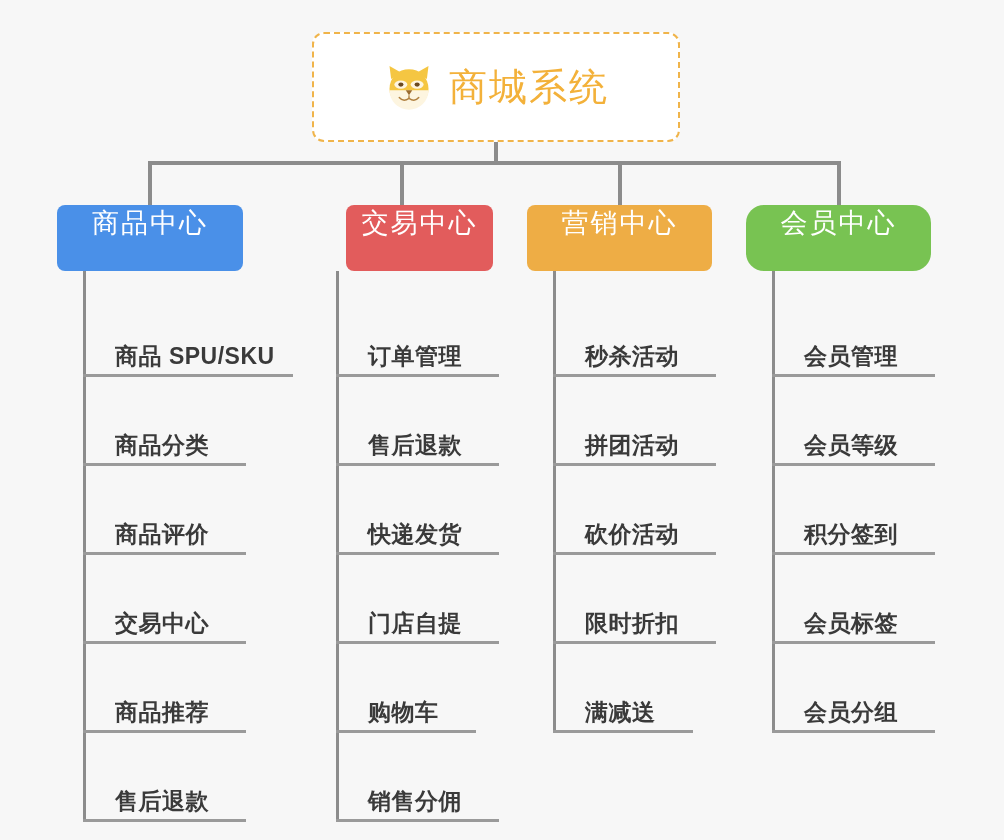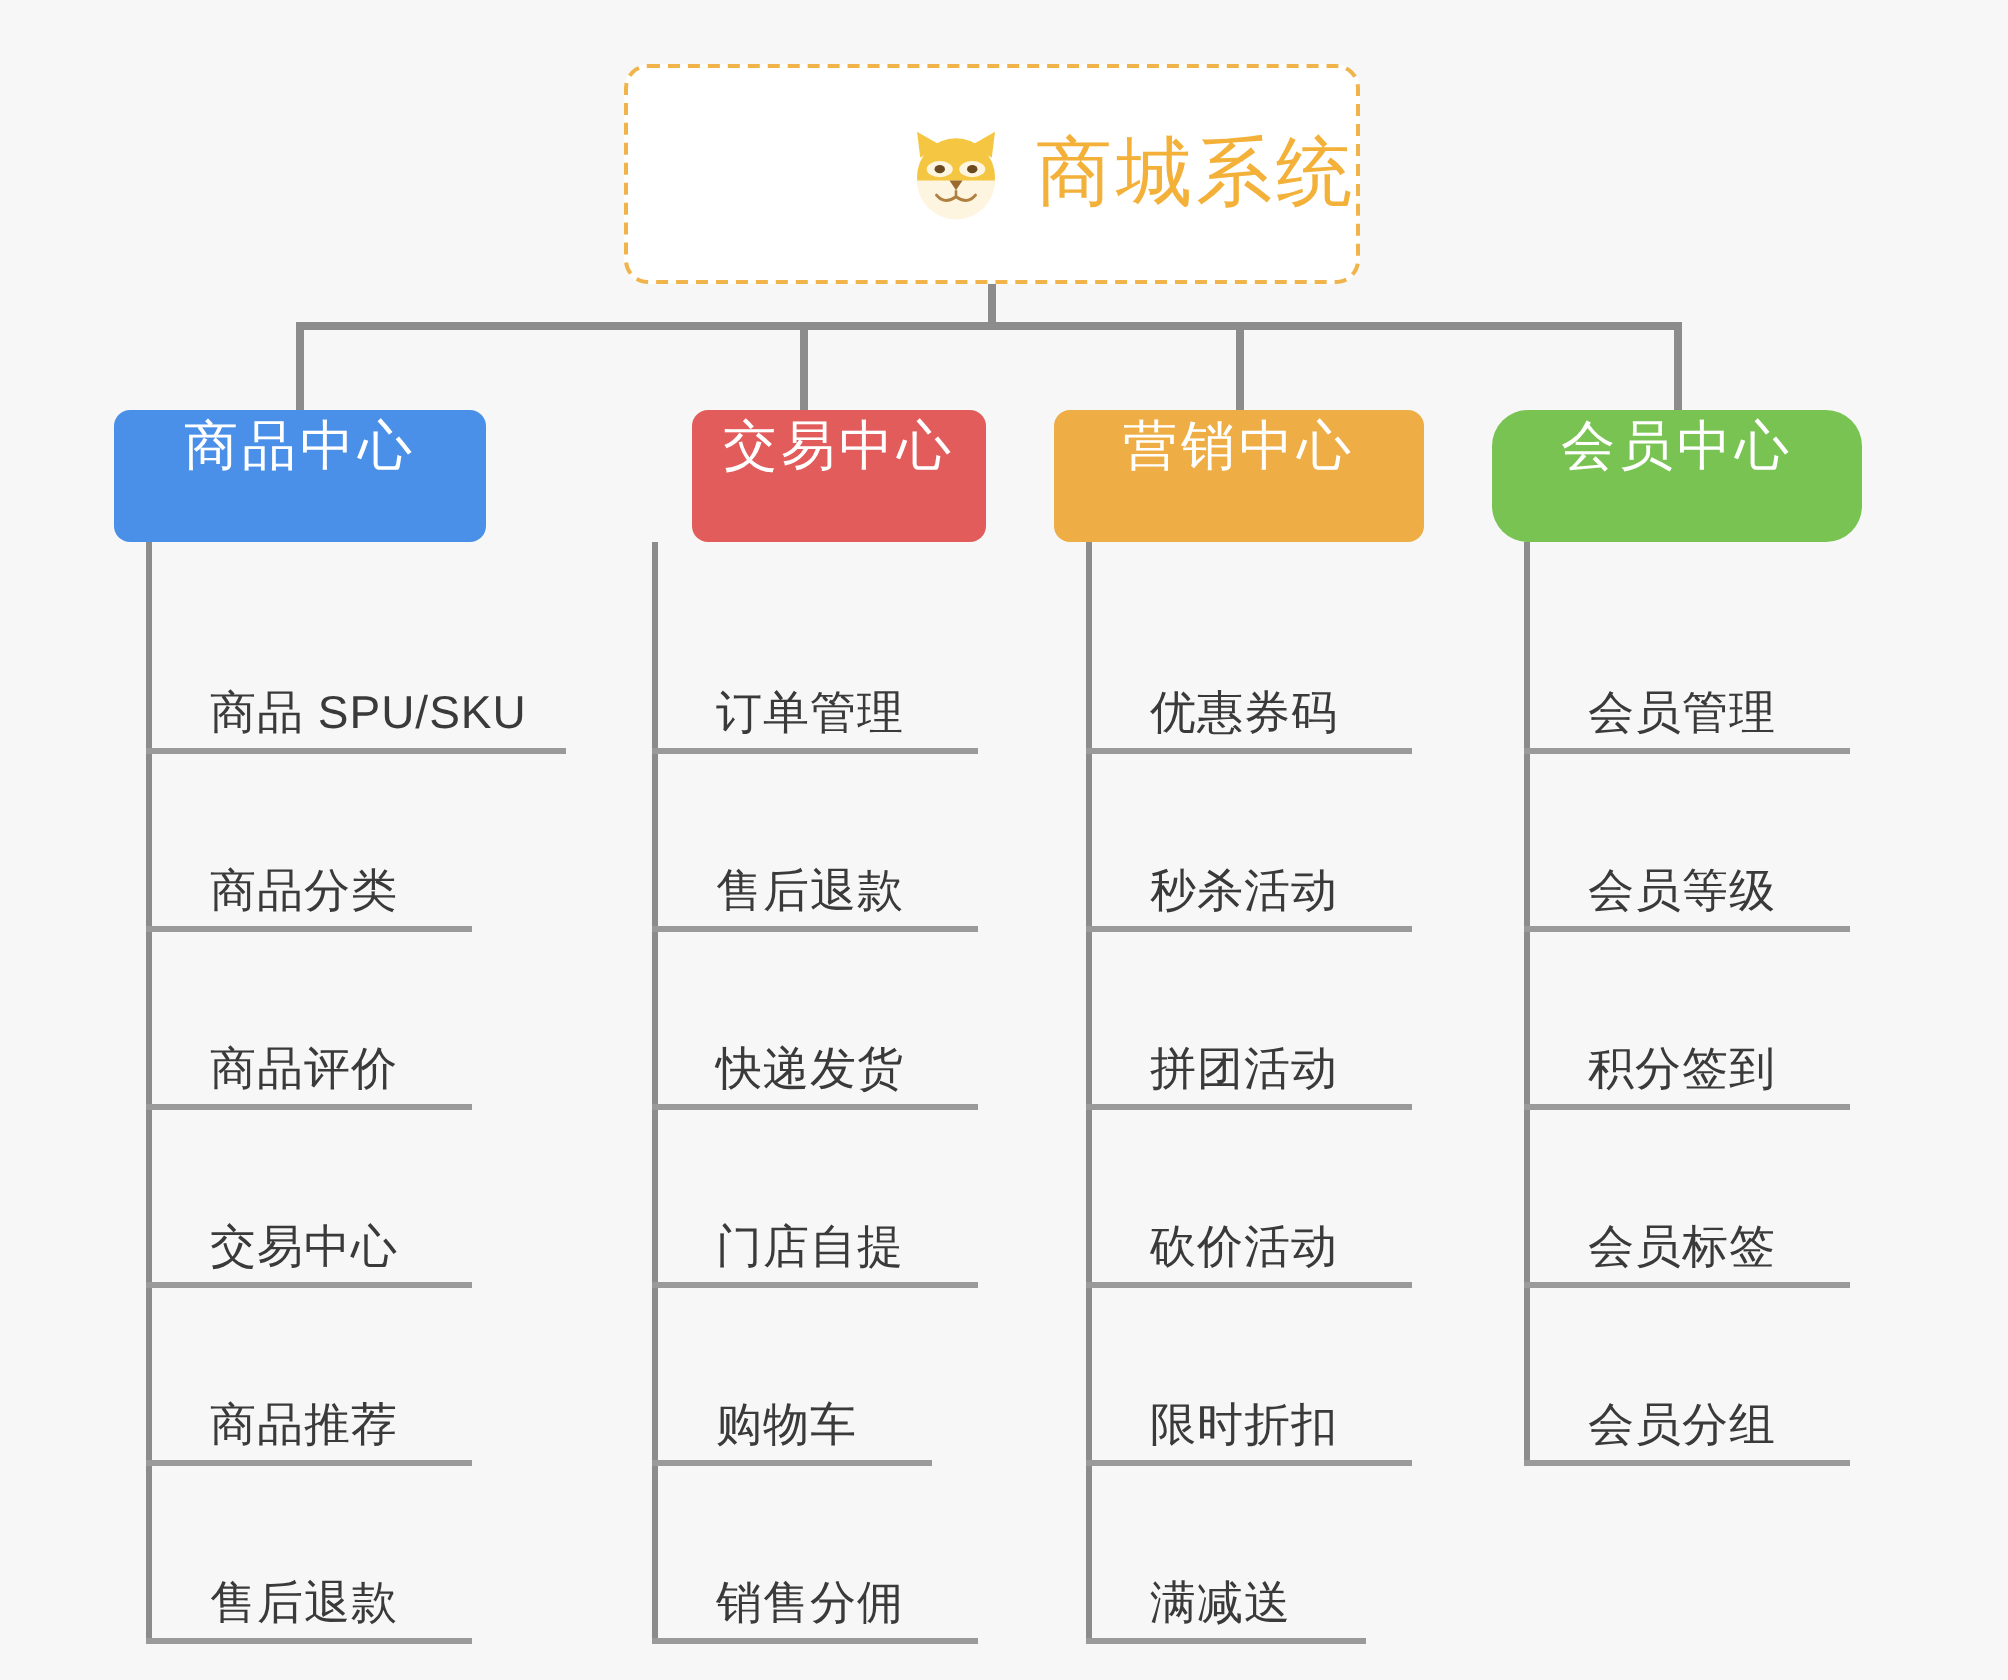--- a/index.html
+++ b/index.html
@@ -29,21 +29,21 @@
     left: 312px;
     top: 32px;
     width: 368px;
     height: 110px;
     background: #ffffff;
     border: 2px dashed #f0b44a;
     border-radius: 12px;
     box-sizing: border-box;
     display: flex;
     align-items: center;
-    justify-content: flex-end;
+    justify-content: center;
     gap: 14px;
   }
   .root-title {
     font-size: 38px;
     color: #f3b13a;
     letter-spacing: 2px;
     line-height: 1;
     white-space: nowrap;
   }
   .doge-icon {
@@ -77,22 +77,23 @@
   .cat-label {
     font-size: 27px;
     color: #ffffff;
     letter-spacing: 2px;
     white-space: nowrap;
   }
 
   
   .leaf-wrap {
     position: relative;
-    margin-left: 16px;
+    margin-left: 26px;
     padding-top: 17px;
+    font-weight: bold;
   }
   .trunk {
     position: absolute;
     left: 0;
     top: 0;
     bottom: 3px;
     width: 3px;
     background: #8c8c8c;
   }
   .leaf {
@@ -216,24 +217,20 @@
     </div>
   </div>
 
   <div class="column" style="left:527px; width:185px;">
     <div class="cat-box" style="background:#eead45;">
       <span class="cat-label">营销中心</span>
     </div>
     <div class="leaf-wrap">
       <div class="trunk"></div>
       <div class="leaf">
-        <span class="leaf-label">优惠券码</span>
-        <span class="leaf-underline" style="width:163px;"></span>
-      </div>
-      <div class="leaf">
         <span class="leaf-label">秒杀活动</span>
         <span class="leaf-underline" style="width:163px;"></span>
       </div>
       <div class="leaf">
         <span class="leaf-label">拼团活动</span>
         <span class="leaf-underline" style="width:163px;"></span>
       </div>
       <div class="leaf">
         <span class="leaf-label">砍价活动</span>
         <span class="leaf-underline" style="width:163px;"></span>

